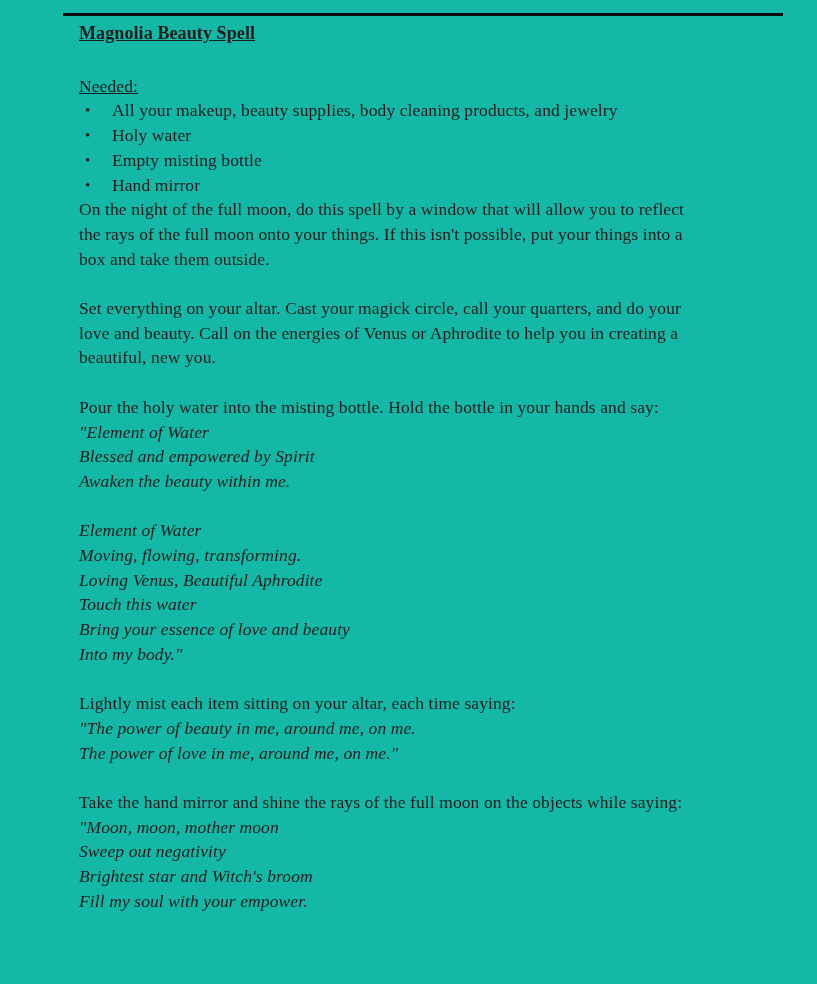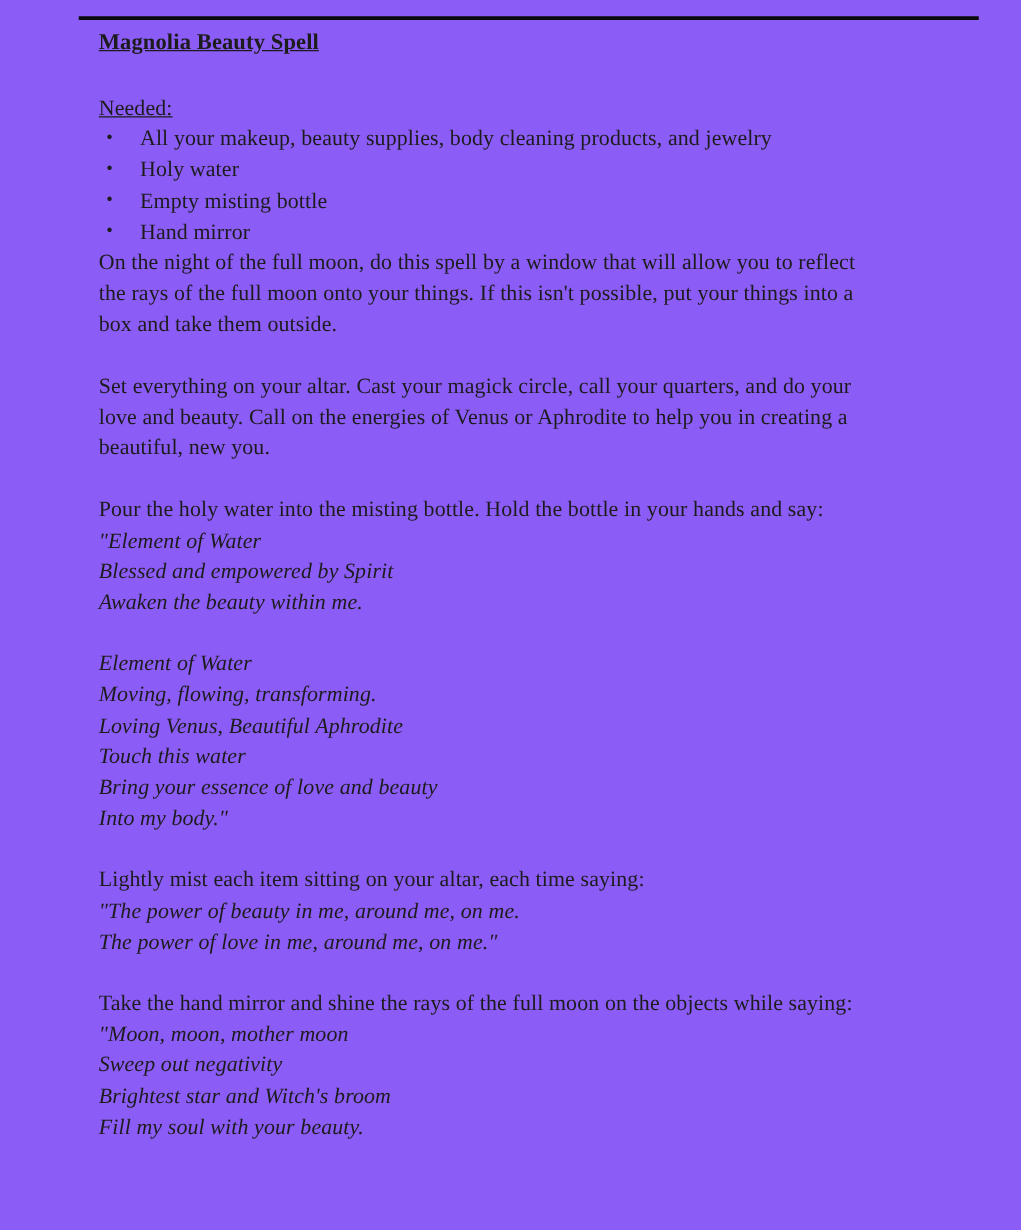--- a/index.html
+++ b/index.html
@@ -4,21 +4,21 @@
 <style>
   html, body {
     margin: 0;
     padding: 0;
     background: #ffffff;
   }
   .page {
     position: relative;
     width: 817px;
     height: 984px;
-    background: #8b5cf6;
+    background: #14b8a6;
     overflow: hidden;
     font-family: "Liberation Serif", "DejaVu Serif", serif;
     color: #1c1c1c;
   }
   .top-rule {
     position: absolute;
     left: 63px;
     top: 13px;
     width: 720px;
     height: 3px;
@@ -108,15 +108,15 @@
       <div class="italic">Into my body."</div>
       <div class="spacer"></div>
       <div class="line">Lightly mist each item sitting on your altar, each time saying:</div>
       <div class="italic">"The power of beauty in me, around me, on me.</div>
       <div class="italic">The power of love in me, around me, on me."</div>
       <div class="spacer"></div>
       <div class="line">Take the hand mirror and shine the rays of the full moon on the objects while saying:</div>
       <div class="italic">"Moon, moon, mother moon</div>
       <div class="italic">Sweep out negativity</div>
       <div class="italic">Brightest star and Witch's broom</div>
-      <div class="italic">Fill my soul with your beauty.</div>
+      <div class="italic">Fill my soul with your empower.</div>
     </div>
 </div>
 
 </body></html>

